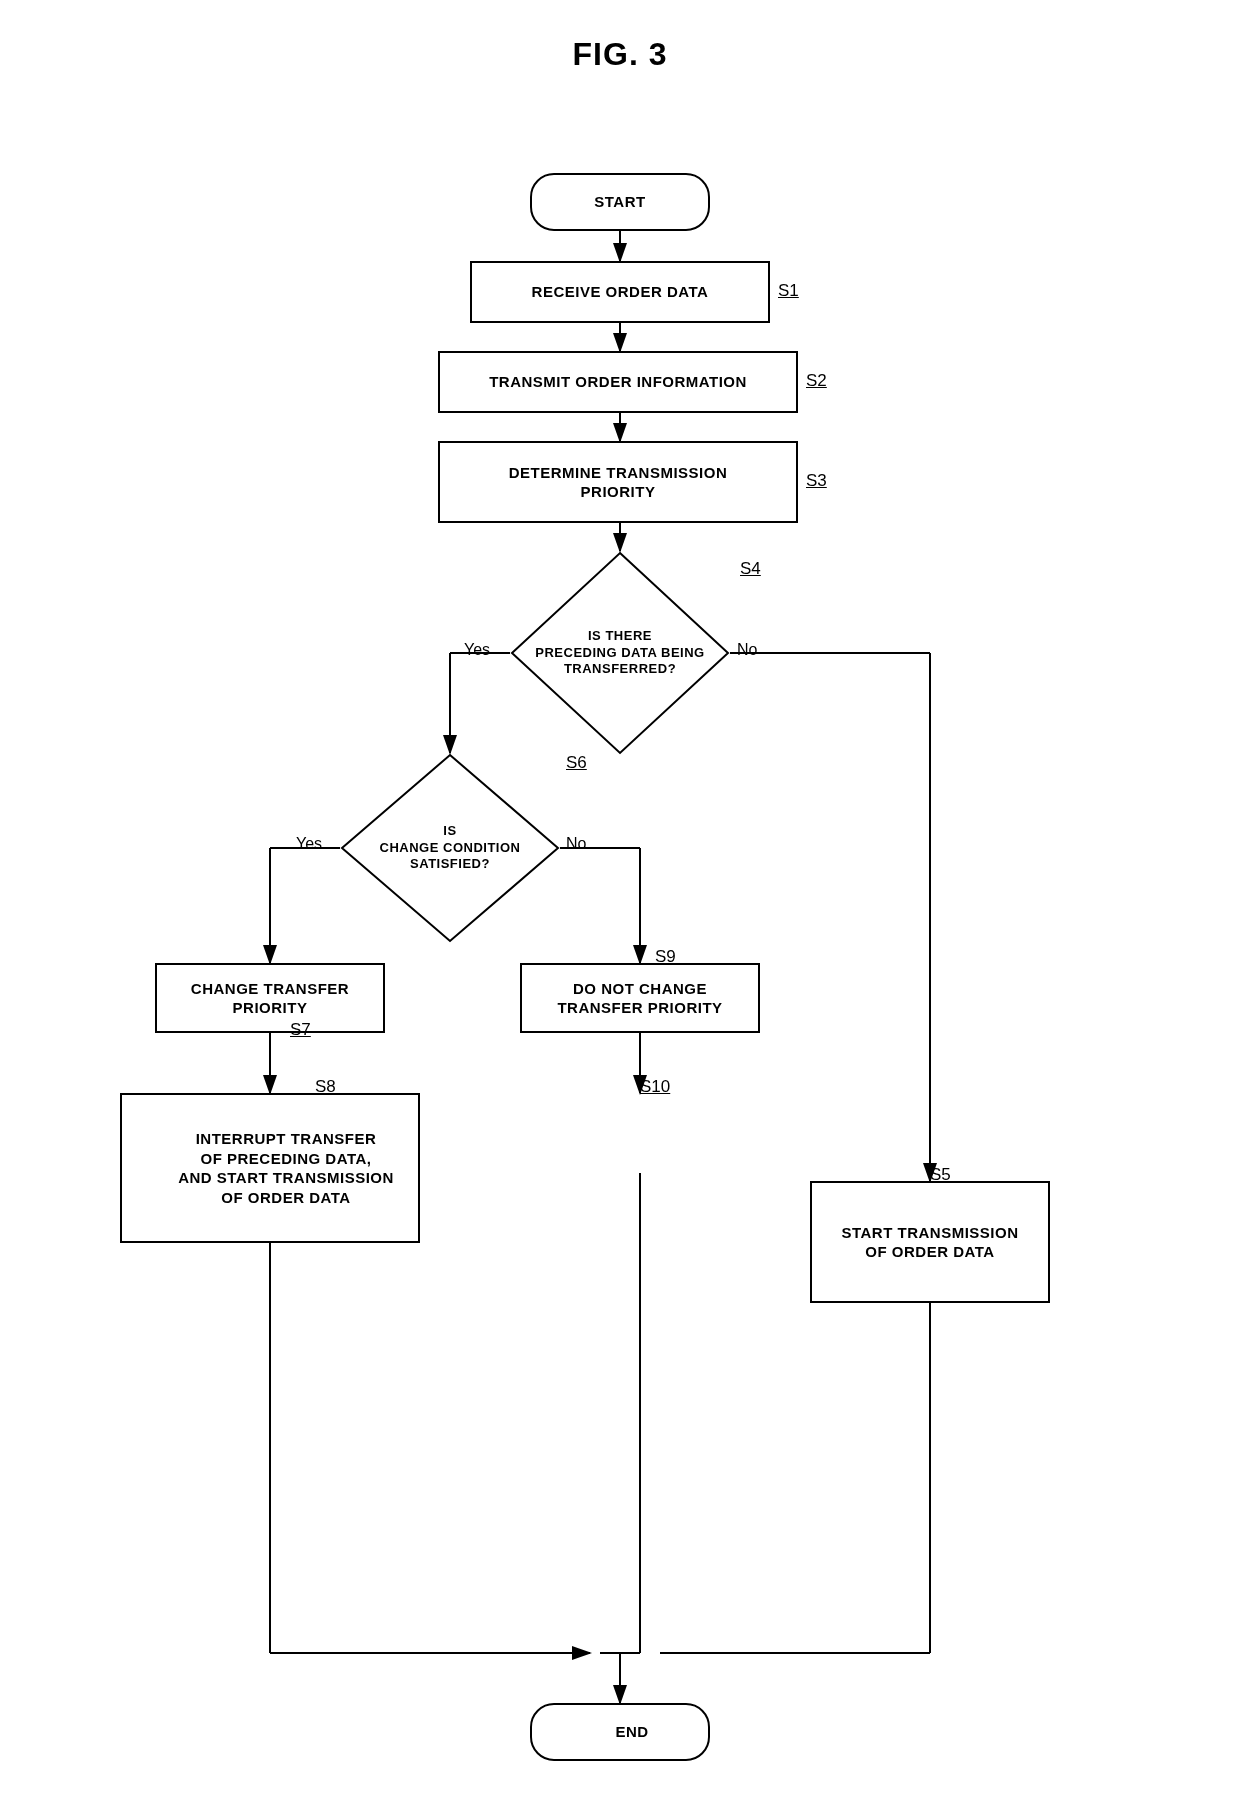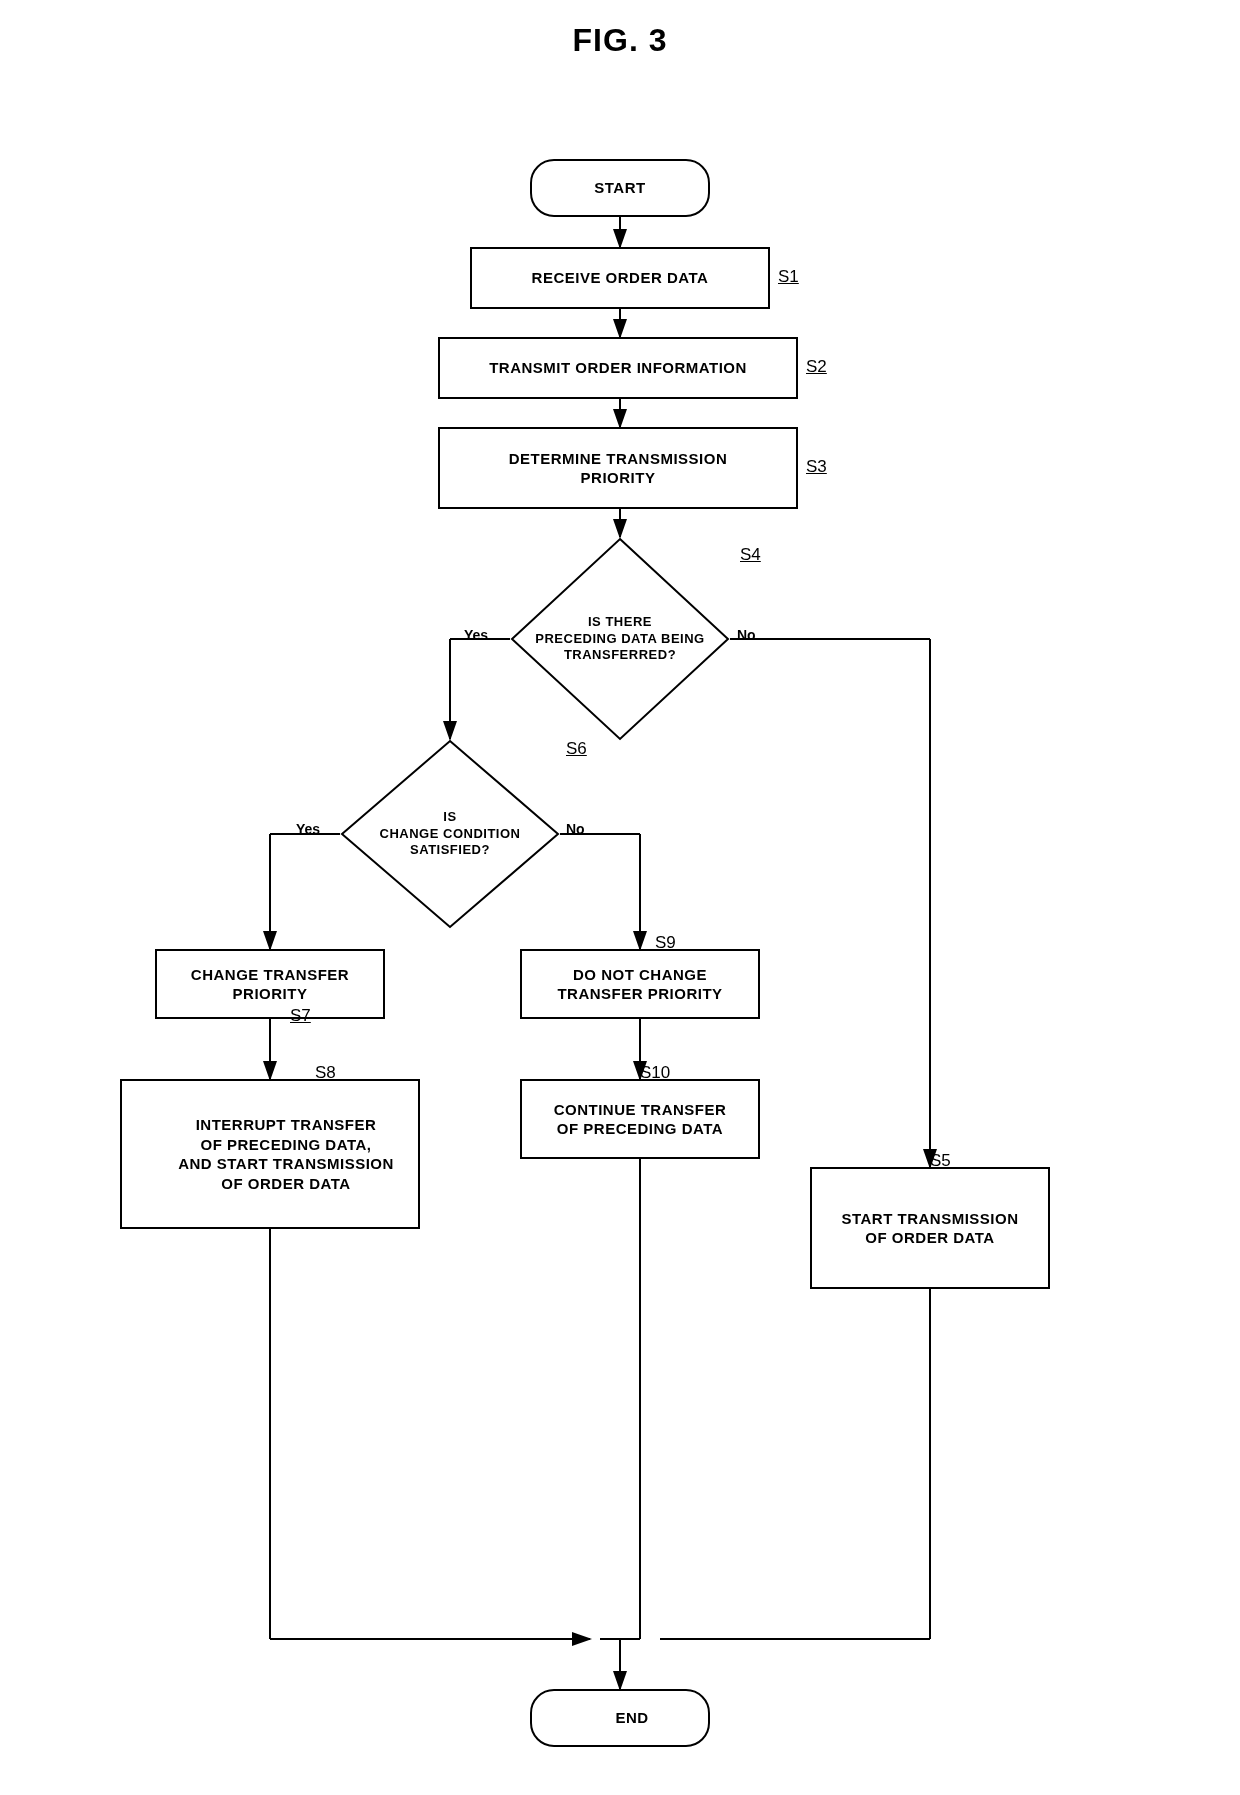--- a/index.html
+++ b/index.html
@@ -9,21 +9,21 @@
       width: 1240px;
       min-height: 1795px;
       position: relative;
       overflow-x: hidden;
     }
 
     .page-title {
       text-align: center;
       font-size: 32px;
       font-weight: bold;
-      padding-top: 22px;
+      padding-top: 36px;
       letter-spacing: 1px;
     }
 
     .flowchart-container {
       position: relative;
       width: 1240px;
       height: 1720px;
       margin-top: 20px;
     }
 
@@ -84,22 +84,22 @@
     .arrows-svg {
       position: absolute;
       top: 0; left: 0;
       width: 1240px;
       height: 1720px;
       pointer-events: none;
     }
 
     .label-text {
       position: absolute;
-      font-size: 14px;
-      font-weight: bold;
+      font-size: 16px;
+      font-weight: normal;
     }
 
     .step-label {
       position: absolute;
       font-size: 17px;
       font-weight: normal;
       text-decoration: underline;
     }
   </style>
 </head>
@@ -217,24 +217,20 @@
   <div class="step-label" style="left:620px; top:854px;margin-left:35px;">S9</div>
 
   <div class="node rect" style="left:120px; top:1000px; width:300px; height:150px; text-align:center;padding-left:32px;">
     <span style="white-space:pre-line;">INTERRUPT TRANSFER
 OF PRECEDING DATA,
 AND START TRANSMISSION
 OF ORDER DATA</span>
   </div>
   <div class="step-label" style="left:315px; top:984px;">S8</div>
 
-  <div class="node rect" style="left:520px; top:1000px; width:240px; height:80px; text-align:center;">
-    <span style="white-space:pre-line;">CONTINUE TRANSFER
-OF PRECEDING DATA</span>
-  </div>
   <div class="step-label" style="left:640px; top:984px;">S10</div>
 
   <div class="node rect" style="left:810px; top:1088px; width:240px; height:122px; text-align:center;">
     <span style="white-space:pre-line;">START TRANSMISSION
 OF ORDER DATA</span>
   </div>
   <div class="step-label" style="left:930px; top:1072px;">S5</div>
 
   <div class="node rounded-rect" style="left:530px; top:1610px; width:180px; height:58px;padding-left:24px;">
     <span>END</span>

